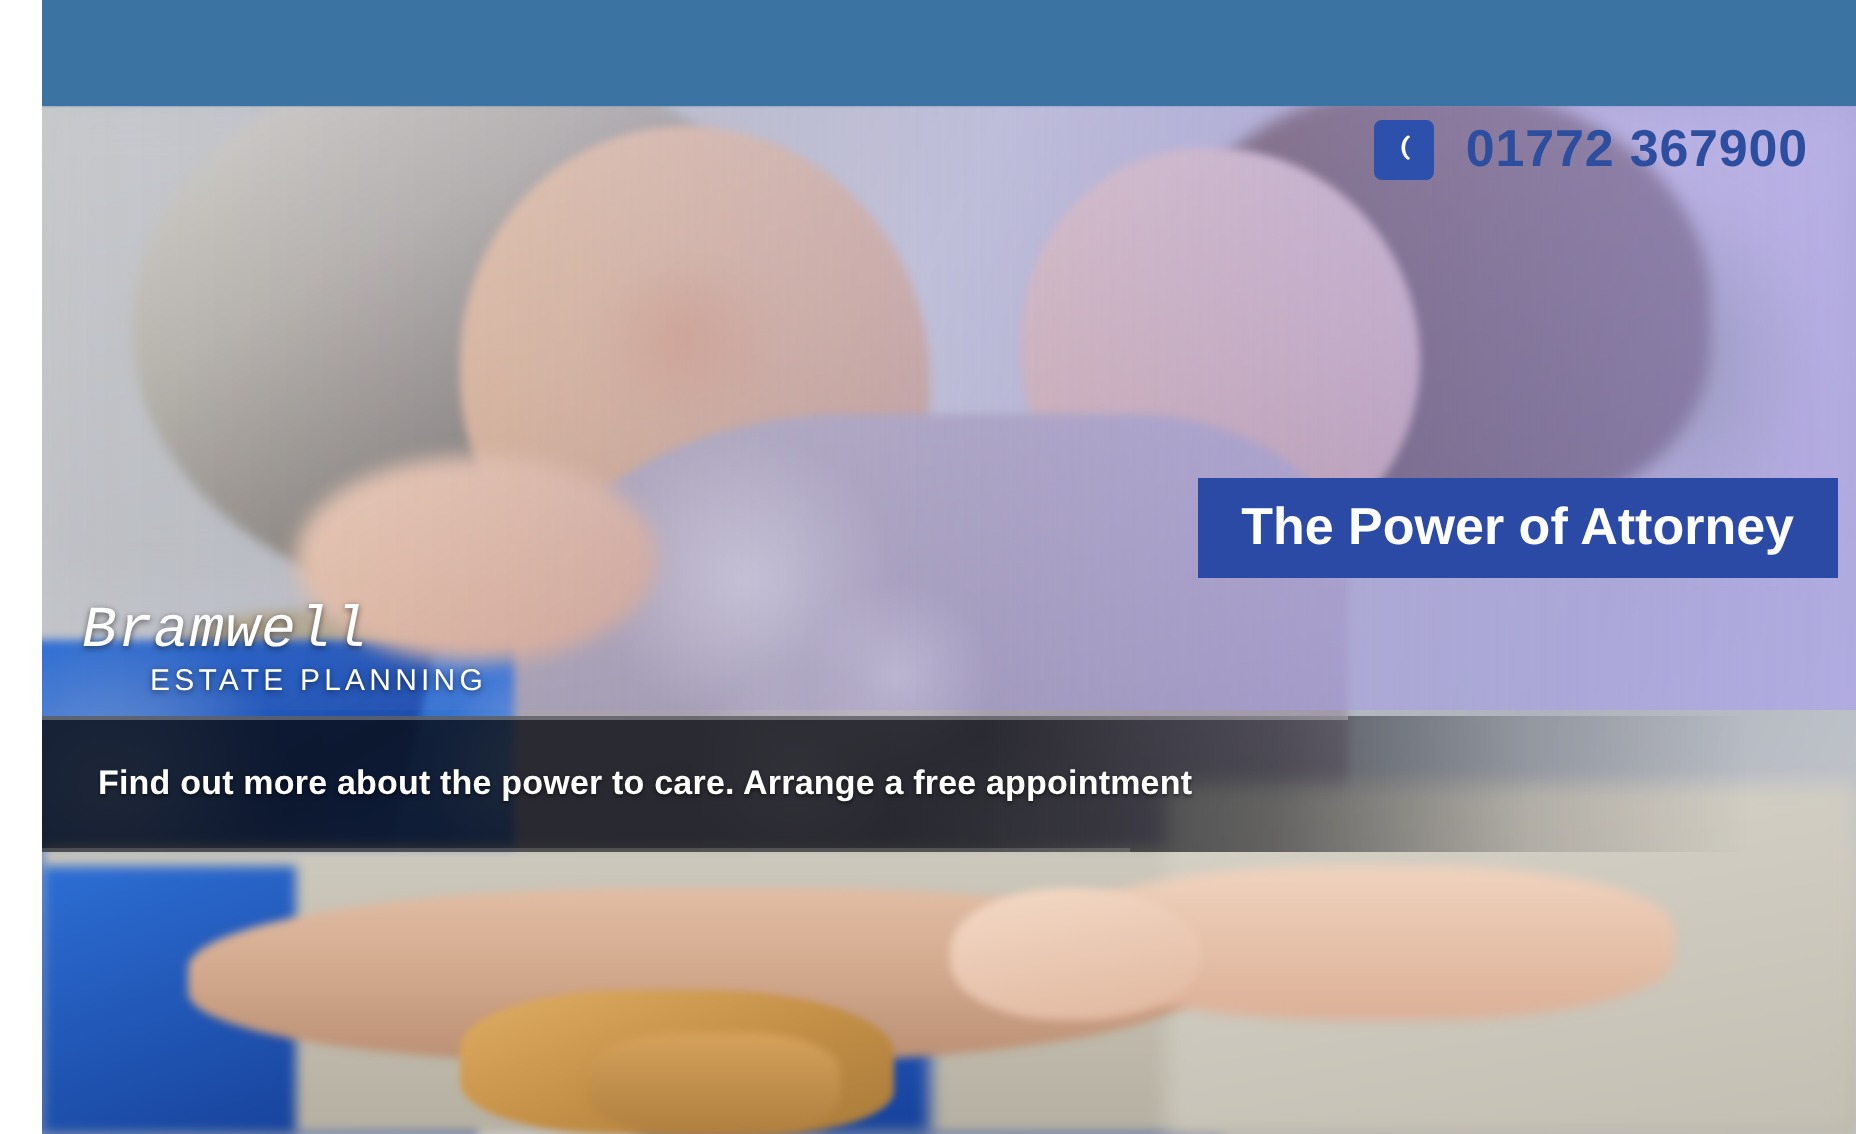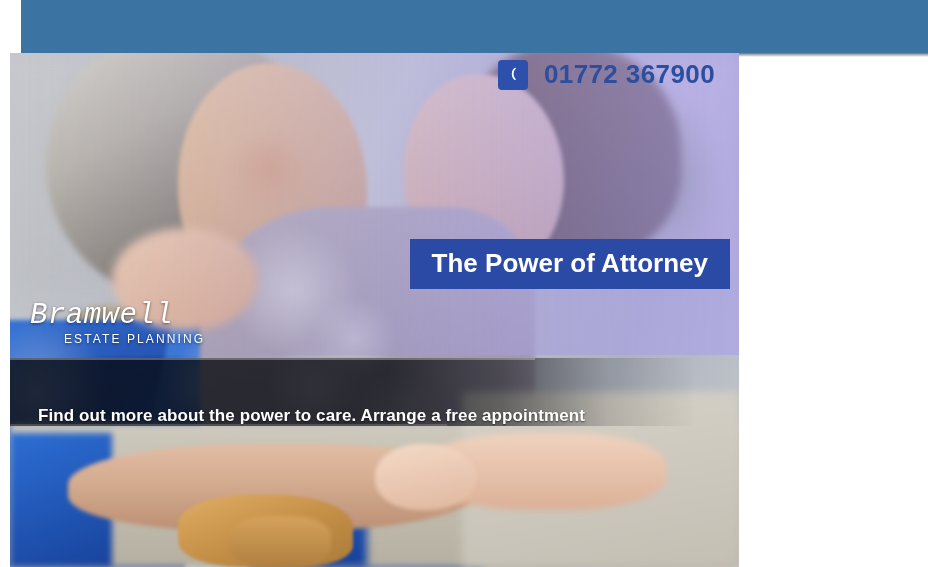--- a/index.html
+++ b/index.html
@@ -17,21 +17,21 @@
     position:absolute; left:21px; top:0; width:907px; height:53px;
     background:#3b74a3;
   }
   .topbar-shadow {
     position:absolute; left:21px; top:53px; width:907px; height:4px;
     background:linear-gradient(to bottom, rgba(0,0,0,0.55), rgba(0,0,0,0));
   }
 
   
   .hero {
-    position:absolute; left:10px; top:53px; width:729px; height:514px;
+    position:absolute; left:21px; top:53px; width:907px; height:514px;
     overflow:hidden;
     background:#c9ccd2;
   }
 
   
   .photo { position:absolute; inset:0; }
 
   .ph-bg {
     position:absolute; inset:0;
     background:
@@ -266,37 +266,37 @@
     text-shadow:0 1px 3px rgba(0,0,0,0.55);
   }
   .logo-name {
     font-family:Liberation Mono, monospace;
     font-style:italic;
     font-size:29px;
     line-height:1;
     letter-spacing:0.5px;
   }
   .logo-sub {
-    font-size:12px;
+    font-size:15px;
     letter-spacing:2.1px;
     margin-top:2px;
     margin-left:34px;
     white-space:nowrap;
   }
 
   
   .subtitle-band {
     position:absolute; left:0; top:305px; width:100%; height:68px;
     background:linear-gradient(to right,
       rgba(8,10,16,0.80) 0%,
       rgba(8,10,16,0.78) 52%,
       rgba(8,10,16,0.55) 68%,
       rgba(8,10,16,0.16) 82%,
       rgba(8,10,16,0.00) 94%);
-    display:flex; align-items:flex-end;
+    display:flex; align-items:center;
     z-index:5;
   }
   .subtitle-text {
     margin-left:28px;
     color:#ffffff;
     font-size:17px;
     font-weight:bold;
     letter-spacing:0.1px;
     white-space:nowrap;
     text-shadow:0 1px 2px rgba(0,0,0,0.6);

